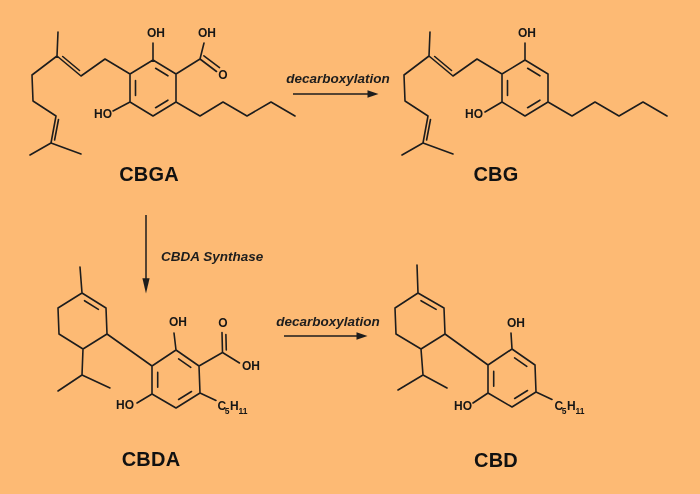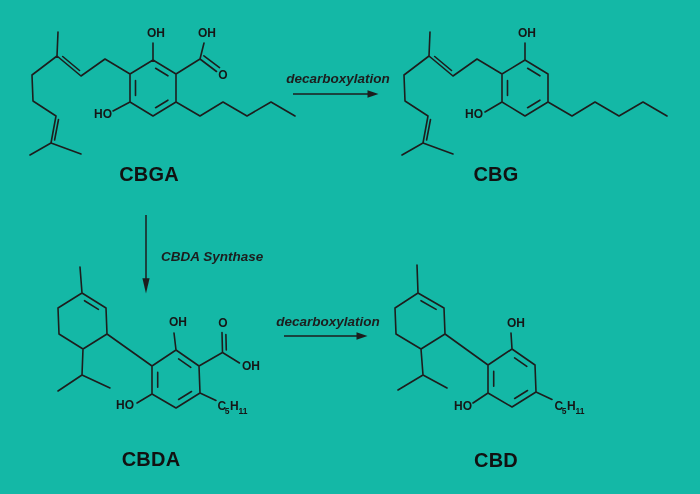--- a/index.html
+++ b/index.html
@@ -1,20 +1,20 @@
 <!DOCTYPE html>
 <html><head>
 <meta charset="utf-8">
 <style>
   html, body { margin: 0; padding: 0; background: #ffffff; }
   .canvas {
     position: relative;
     width: 700px;
     height: 494px;
-    background: #14b8a6;
+    background: #fdba74;
     overflow: hidden;
     font-family: "Liberation Sans", sans-serif;
   }
   svg { display: block; }
   .bond {
     stroke: #1d1d1d;
     stroke-width: 1.6;
     fill: none;
     stroke-linecap: round;
     stroke-linejoin: round;

